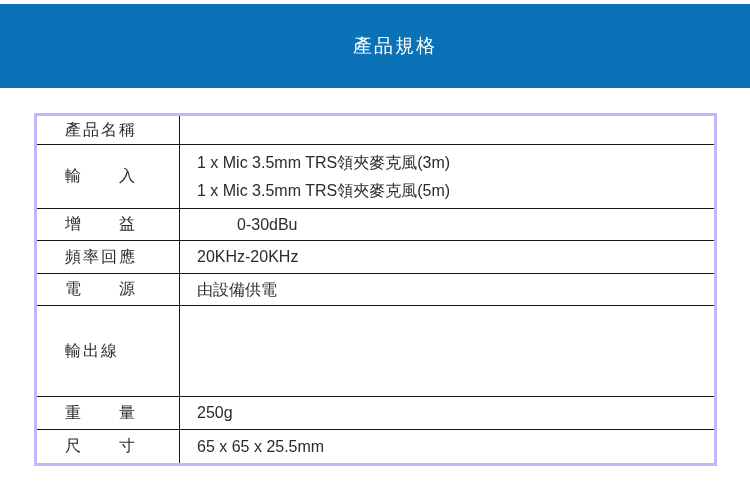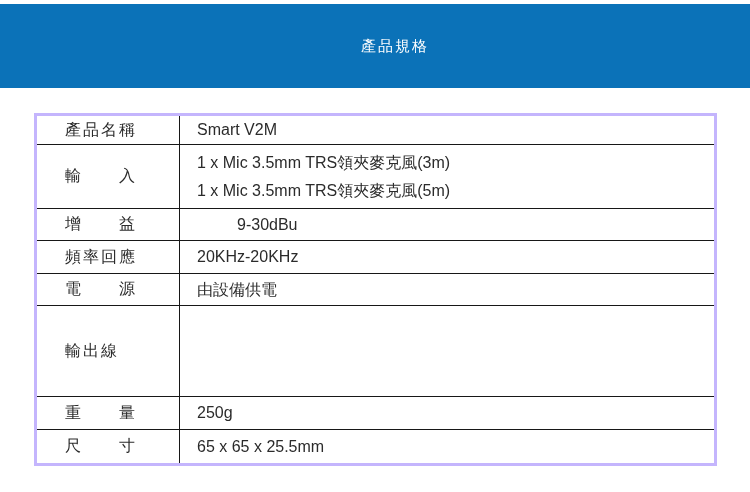--- a/index.html
+++ b/index.html
@@ -17,21 +17,21 @@
     position: absolute;
     top: 4px; left: 0;
     width: 750px; height: 84px;
     background: #0b72b8;
     display: flex;
     align-items: center;
     justify-content: center;
   }
   .banner-title {
     color: #ffffff;
-    font-size: 15px;
+    font-size: 19px;
     letter-spacing: 2px;
     font-weight: 400;
     margin-left: 40px;
   }
 
   
   .spec-table {
     position: absolute;
     top: 113px; left: 34px;
     width: 683px;
@@ -86,37 +86,34 @@
 <div class="page">
 
   <div class="banner">
     <div class="banner-title">產品規格</div>
   </div>
 
   <div class="spec-table">
 
     <div class="spec-row h-name">
       <div class="label-cell">產品名稱</div>
-      <div class="value-cell">
-        <div class="value-line">Smart V2M</div>
-      </div>
     </div>
 
     <div class="spec-row h-input">
       <div class="label-cell">輸　　入</div>
       <div class="value-cell">
         <div class="value-line">1 x Mic 3.5mm TRS領夾麥克風(3m)</div>
         <div class="value-line">1 x Mic 3.5mm TRS領夾麥克風(5m)</div>
       </div>
     </div>
 
     <div class="spec-row h-gain">
       <div class="label-cell">增　　益</div>
       <div class="value-cell">
-        <div class="value-line">9-30dBu</div>
+        <div class="value-line">0-30dBu</div>
       </div>
     </div>
 
     <div class="spec-row h-freq">
       <div class="label-cell">頻率回應</div>
       <div class="value-cell">
         <div class="value-line">20KHz-20KHz</div>
       </div>
     </div>
 

